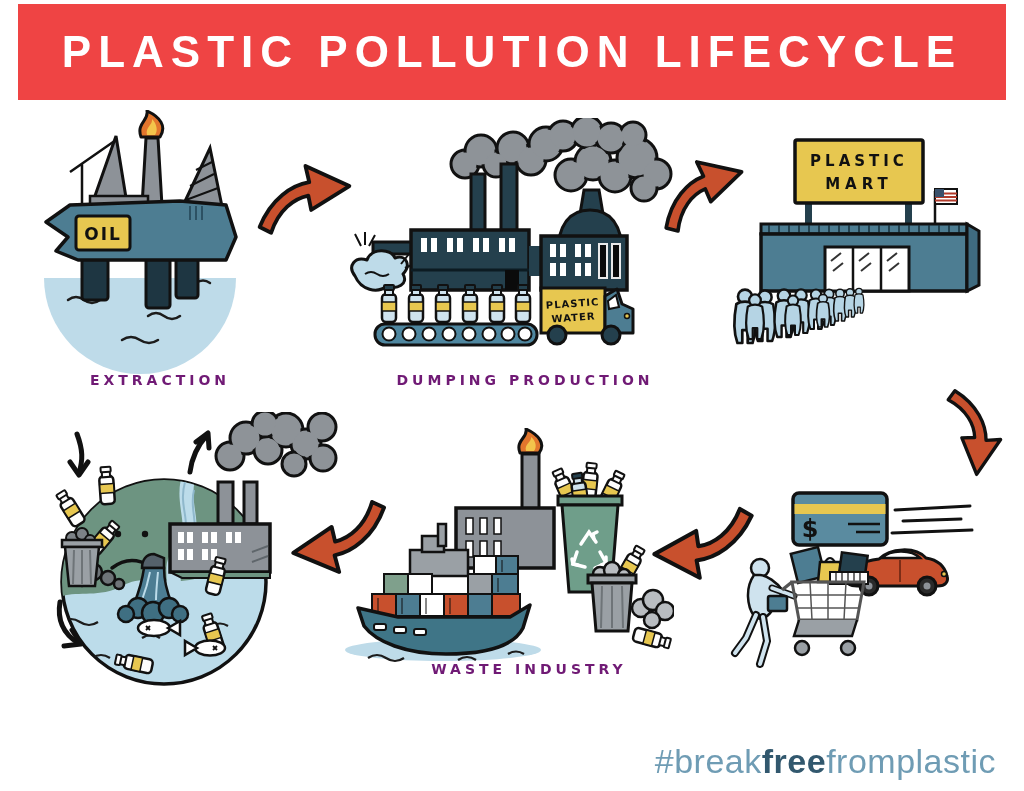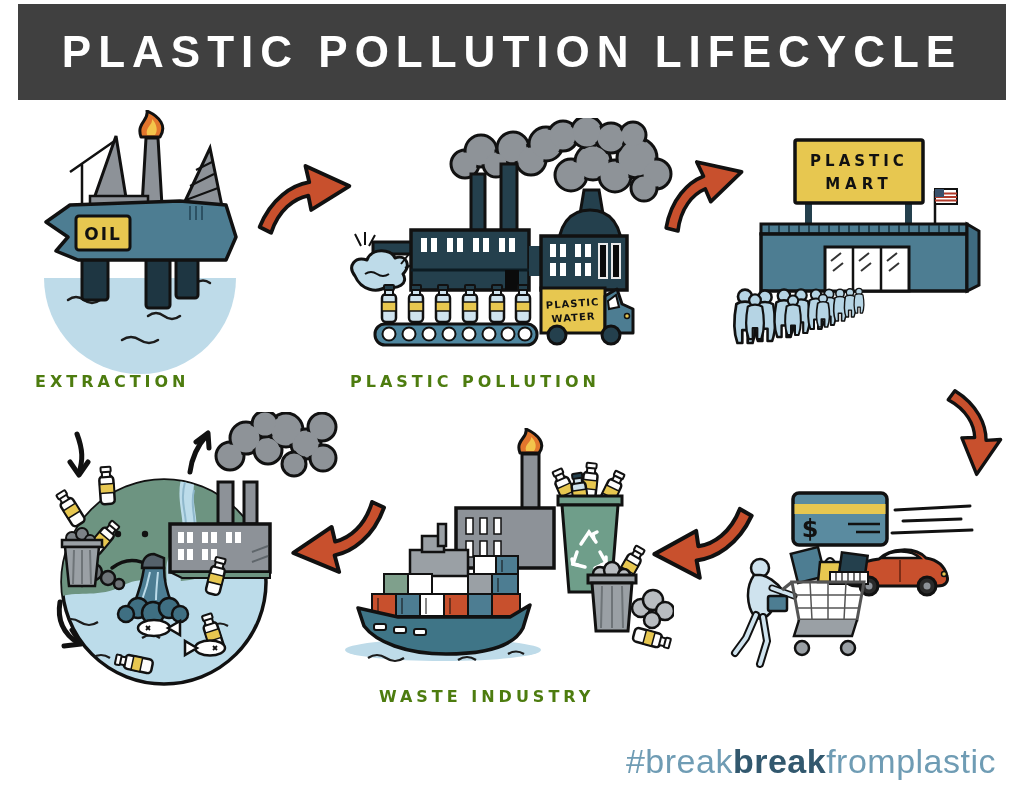--- a/index.html
+++ b/index.html
@@ -1,25 +1,25 @@
 <!DOCTYPE html>
 <html><head>
 <meta charset="utf-8">
 <style>
   html,body{margin:0;padding:0;background:#ffffff;}
   .page{position:relative;width:1024px;height:791px;background:#ffffff;overflow:hidden;
         font-family:"DejaVu Sans",sans-serif;}
-  .banner{position:absolute;left:18px;top:4px;width:988px;height:96px;background:#404040;
+  .banner{position:absolute;left:18px;top:4px;width:988px;height:96px;background:#ef4444;
           display:flex;align-items:center;justify-content:center;}
   .banner h1{margin:0;color:#ffffff;font-family:"Liberation Sans",sans-serif;font-weight:bold;
              font-size:44px;letter-spacing:7px;white-space:nowrap;}
   .illu{position:absolute;}
   .flow-arrow{position:absolute;overflow:visible;}
-  .stage-label{position:absolute;color:#4d7c0f;font-size:16px;font-weight:bold;letter-spacing:4px;
-               text-align:left;white-space:nowrap;}
+  .stage-label{position:absolute;color:#701a75;font-size:14px;font-weight:bold;letter-spacing:4px;
+               text-align:center;white-space:nowrap;}
   .hashtag{position:absolute;right:28px;bottom:10px;font-family:"Liberation Sans",sans-serif;
            font-size:34px;letter-spacing:0.5px;white-space:nowrap;}
   .hashtag .lt{color:#6f9cb4;font-weight:500;}
   .hashtag .bd{color:#32586e;font-weight:bold;}
   svg text{font-family:"DejaVu Sans",sans-serif;}
 </style>
 </head>
 <body>
 
 <div class="page">
@@ -188,21 +188,21 @@
       <path d="M263,183 L271,177 L274,189 L264,191 Z" fill="#ffffff" stroke="#111" stroke-width="2"></path>
       <circle cx="282" cy="198" r="2.5" fill="#e7c750" stroke="#111" stroke-width="1.5"></circle>
       <circle cx="212" cy="217" r="9" fill="#24404d" stroke="#111" stroke-width="3"></circle>
       <circle cx="266" cy="217" r="9" fill="#24404d" stroke="#111" stroke-width="3"></circle>
       <g transform="rotate(-4 228 192)" fill="#111" font-weight="bold" font-size="10" text-anchor="middle" letter-spacing="1">
         <text x="228" y="189">PLASTIC</text>
         <text x="228" y="203">WATER</text>
       </g>
     </g>
   </svg>
-  <div class="stage-label" style="left:350px;top:372px;width:350px">PLASTIC POLLUTION</div>
+  <div class="stage-label" style="left:350px;top:372px;width:350px">DUMPING PRODUCTION</div>
 
   <svg class="flow-arrow" style="left:652px;top:152px;transform:rotate(-12deg)" width="100" height="78" viewBox="0 0 110 85">
     <path d="M8,74 C20,44 42,30 60,27 L56,10 L102,31 L62,56 L59,41 C44,44 28,56 20,80 Z" fill="#c8502d" stroke="#111" stroke-width="4" stroke-linejoin="round"></path>
   </svg>
 
   <svg class="illu" style="left:725px;top:135px" width="262" height="218" viewBox="0 0 262 218">
     <rect x="80" y="66" width="7" height="26" fill="#24404d"></rect>
     <rect x="180" y="66" width="7" height="26" fill="#24404d"></rect>
     <rect x="70" y="5" width="128" height="63" rx="2" fill="#e7c750" stroke="#111" stroke-width="3.5"></rect>
     <text x="134" y="31" text-anchor="middle" font-size="15" letter-spacing="4" font-weight="bold" fill="#111">PLASTIC</text>
@@ -375,21 +375,21 @@
       <path d="M264,158 l-1,42 M274,158 l0,42 M284,158 l1,42" stroke="#6e7478" stroke-width="2"></path>
       <g fill="#b9bdc1" stroke="#111" stroke-width="2.5">
         <circle cx="303" cy="180" r="9"></circle>
           <circle cx="315" cy="172" r="10"></circle>
           <circle cx="327" cy="183" r="9"></circle>
           <circle cx="314" cy="192" r="8"></circle>
       </g>
       <use href="#bottle-white" transform="translate(296,206) rotate(105)"></use>
     </g>
   </svg>
-  <div class="stage-label" style="left:379px;top:687px;width:300px">WASTE INDUSTRY</div>
+  <div class="stage-label" style="left:379px;top:661px;width:300px">WASTE INDUSTRY</div>
 
   <svg class="flow-arrow" style="left:285px;top:498px;transform:rotate(178deg)" width="108" height="84" viewBox="0 0 110 85">
     <path d="M8,74 C20,44 42,30 60,27 L56,10 L102,31 L62,56 L59,41 C44,44 28,56 20,80 Z" fill="#c8502d" stroke="#111" stroke-width="4" stroke-linejoin="round"></path>
   </svg>
 
   <svg class="illu" style="left:22px;top:412px" width="318" height="278" viewBox="0 0 318 278">
     <defs>
         <clipPath id="globeClip">
           <circle cx="142" cy="170" r="102"></circle>
         </clipPath>
@@ -501,16 +501,16 @@
       <path d="M55,22 C61,38 61,48 57,61"></path>
       <path d="M48,50 L57,63 L66,50"></path>
       <path d="M168,60 C170,44 176,33 185,23"></path>
       <path d="M174,30 L186,21 L187,36"></path>
       <path d="M38,190 C35,208 42,222 56,231"></path>
       <path d="M42,234 L59,232 L50,218"></path>
     </g>
   </svg>
 
   <div class="hashtag">
-    <span class="lt">#break</span><span class="bd">break</span><span class="lt">fromplastic</span>
+    <span class="lt">#break</span><span class="bd">free</span><span class="lt">fromplastic</span>
   </div>
 
 </div>
 
 </body></html>

